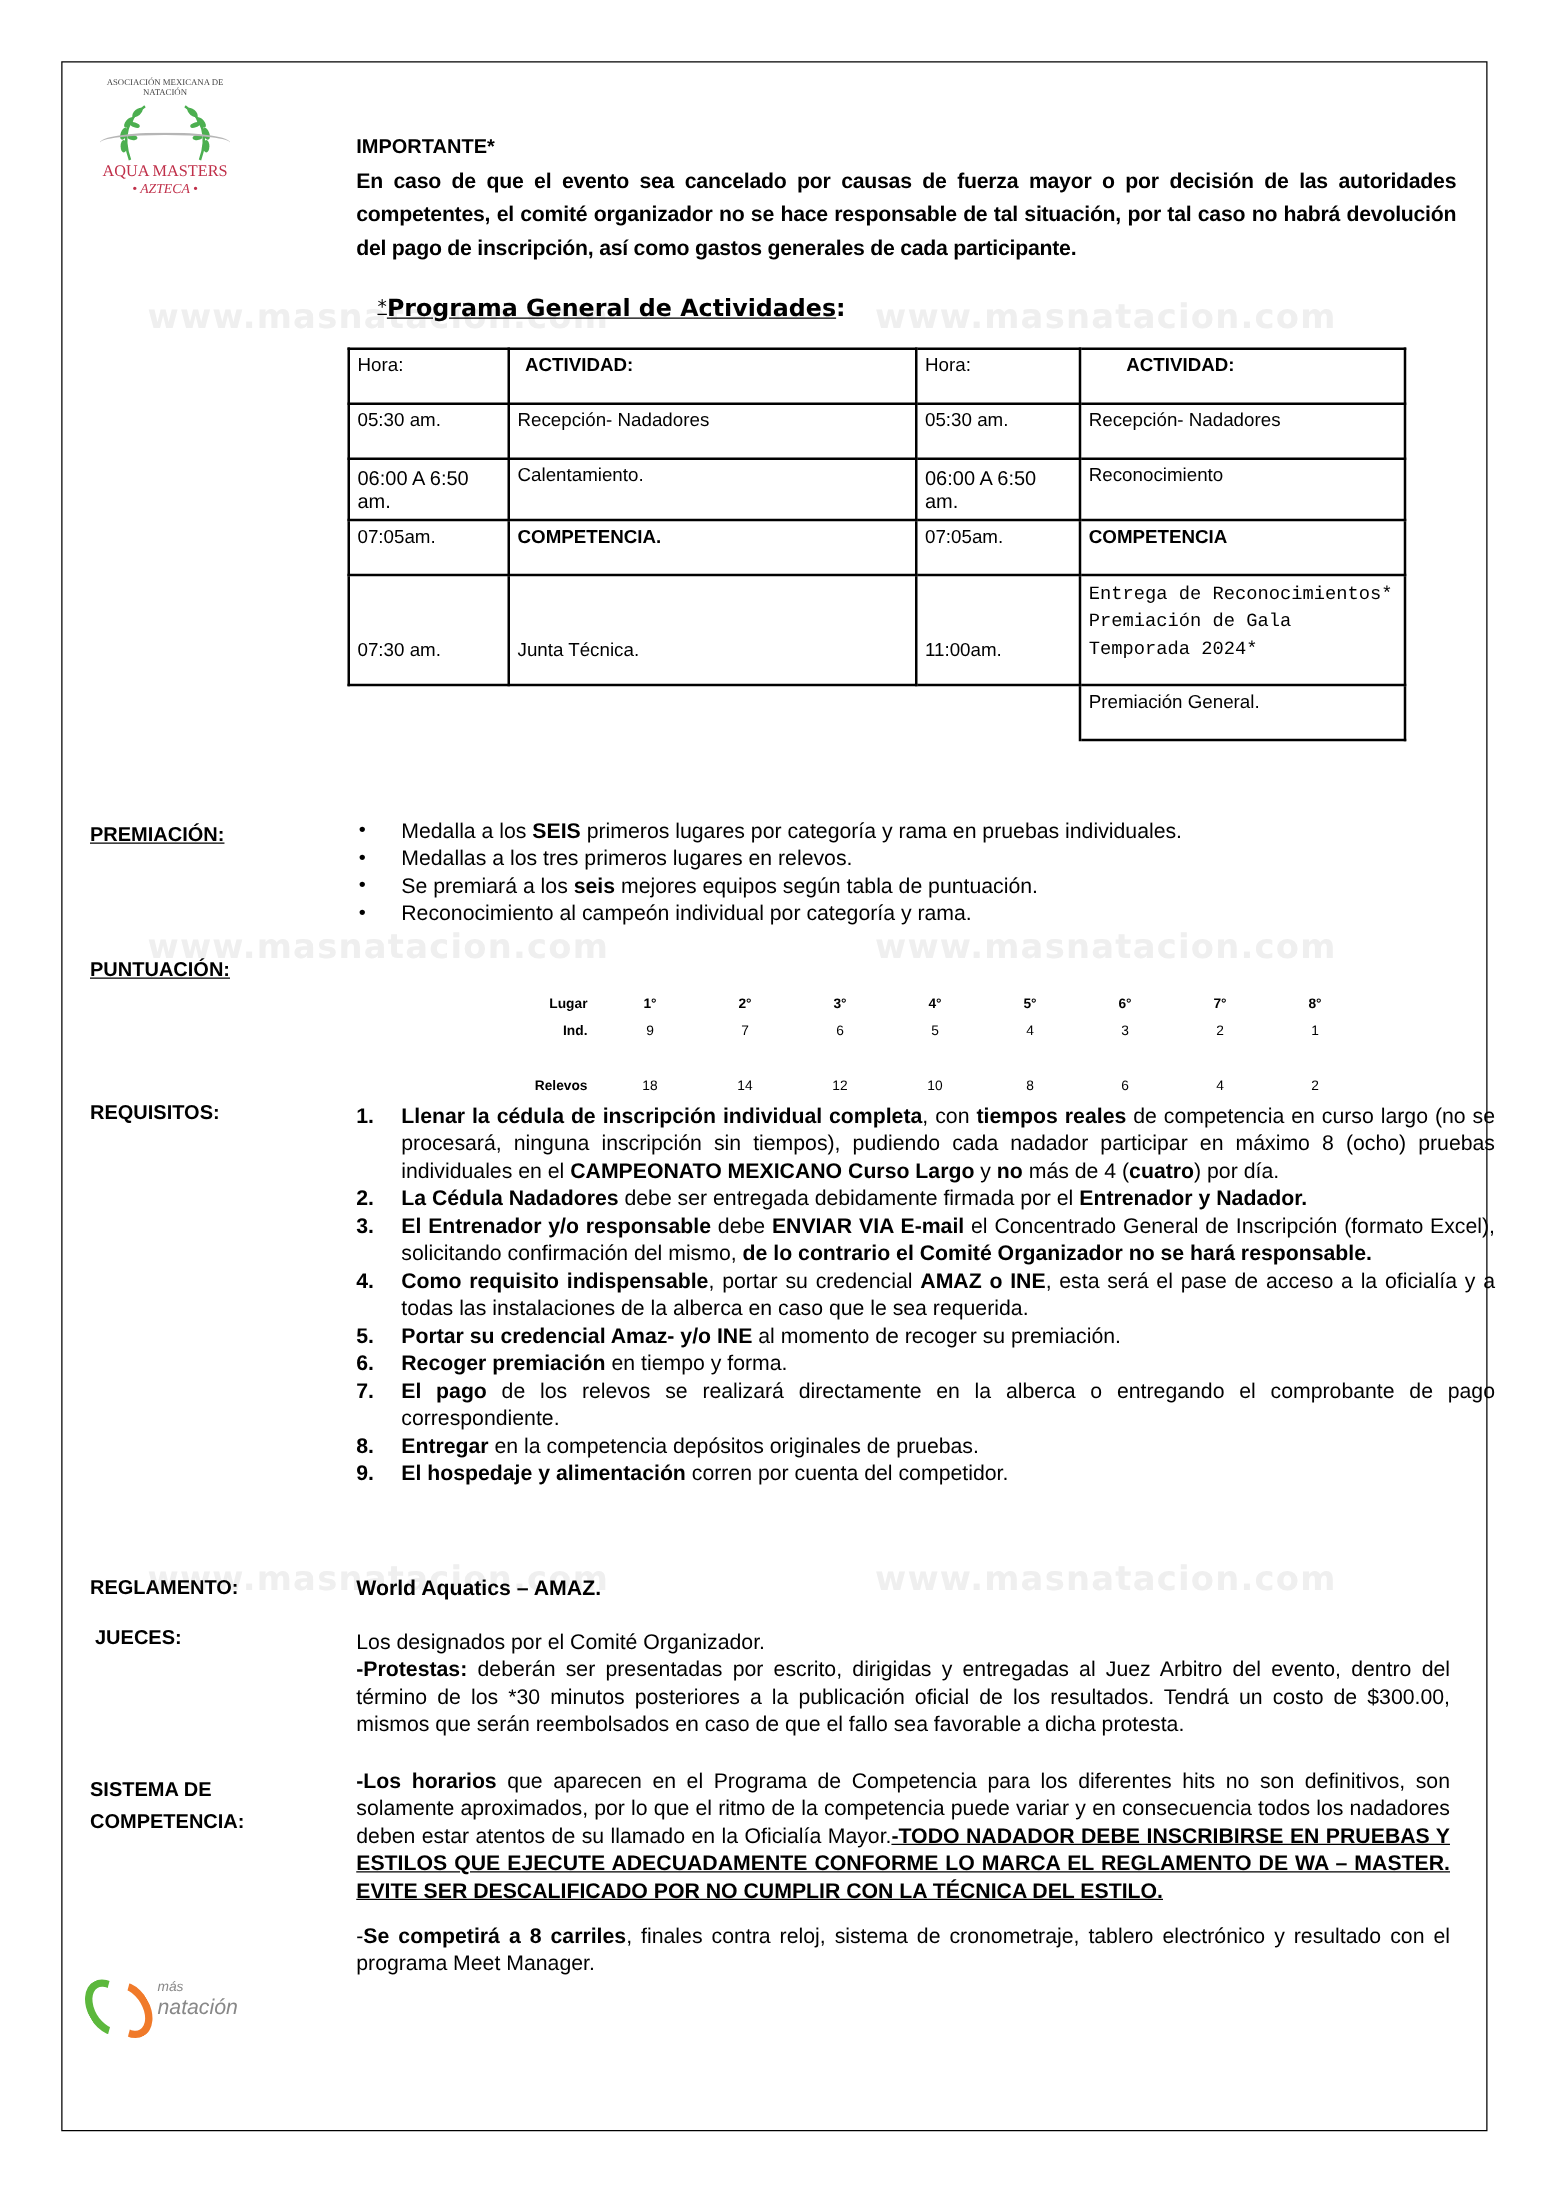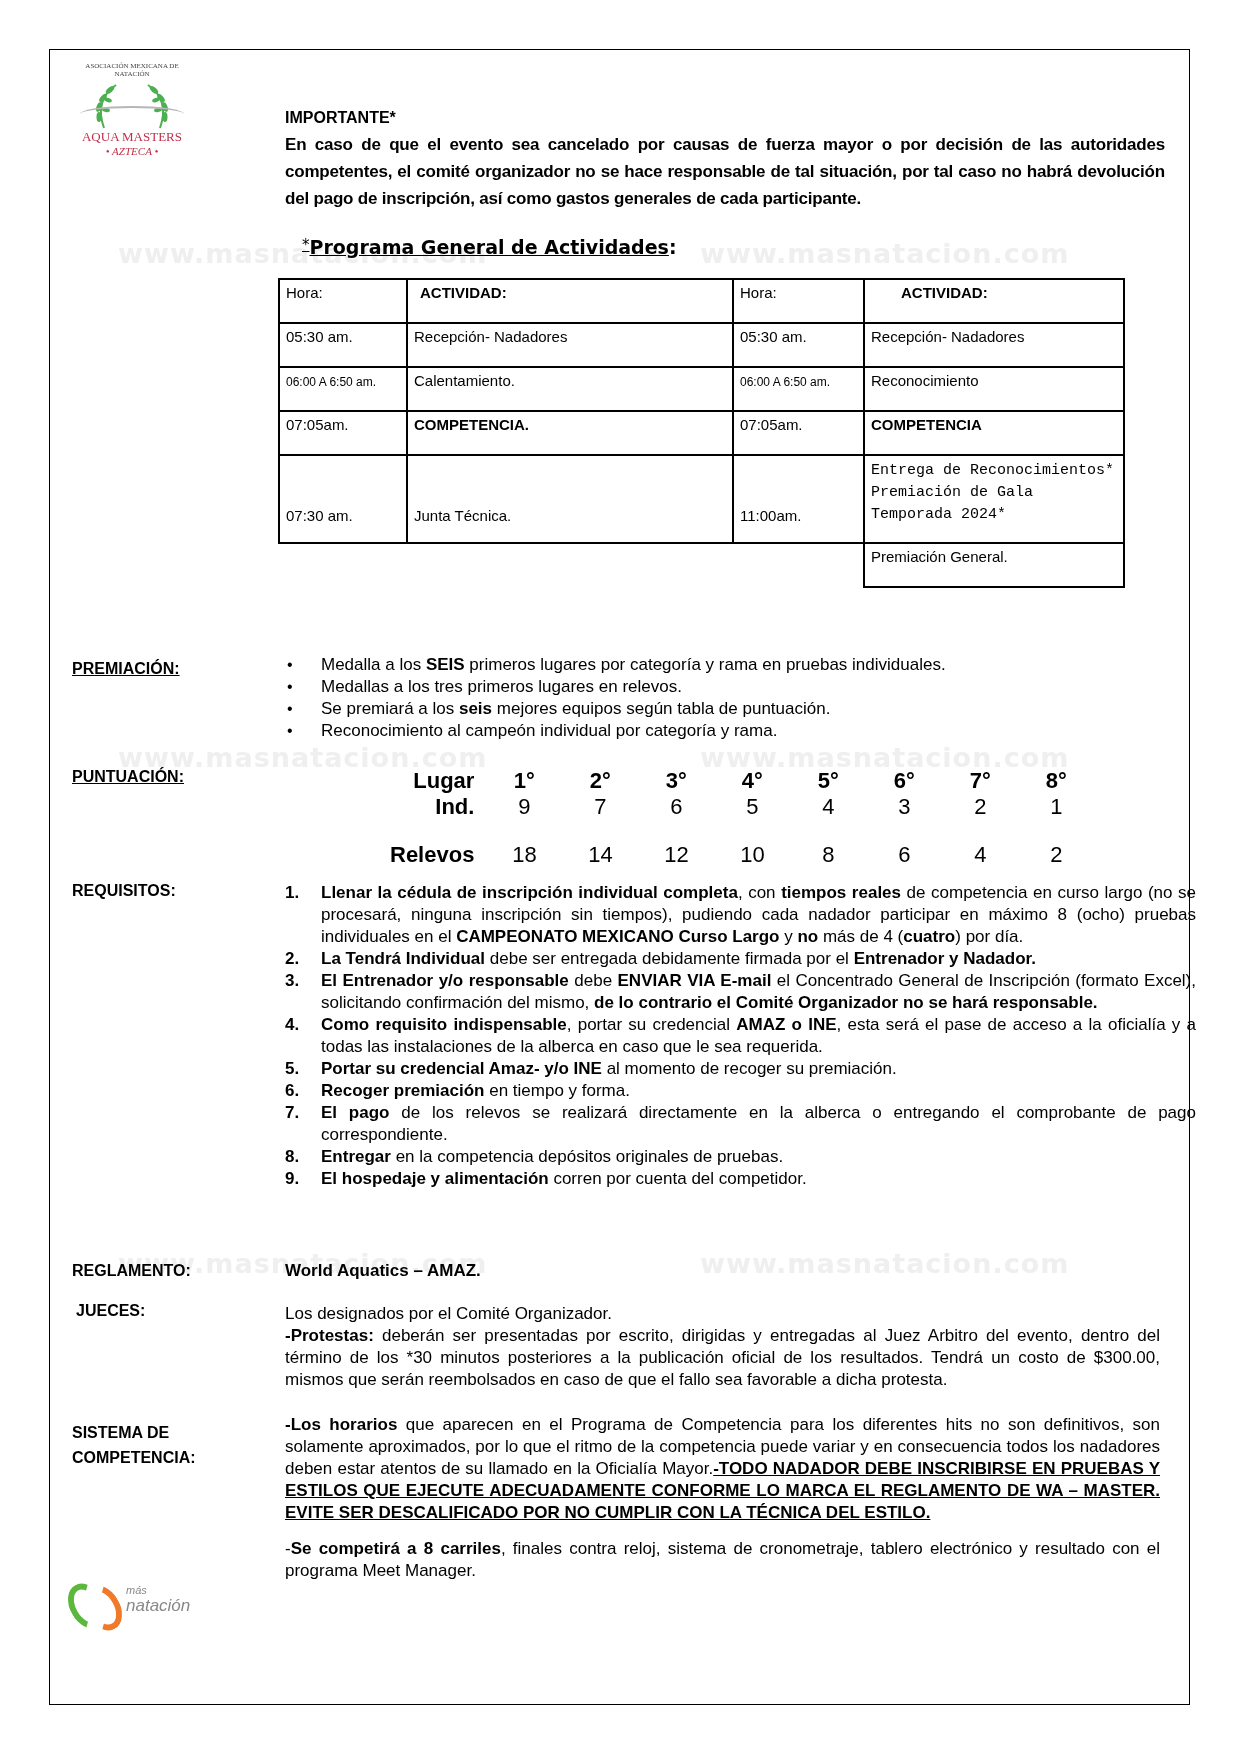--- a/index.html
+++ b/index.html
@@ -19,33 +19,33 @@
   .important .title { font-size:16px; }
   .important p { margin:0; text-align:justify; font-family:"Liberation Sans Narrow","Liberation Sans", sans-serif; letter-spacing:-0.2px; }
 
   .prog-title { left:302px; top:236px; font-family:"DejaVu Sans", sans-serif; font-weight:bold; font-size:19px; }
   .prog-title span.u { text-decoration:underline; }
 
   table.sched { position:absolute; left:278px; top:278px; border-collapse:collapse; font-size:15px; z-index:1; }
   table.sched td { border:2px solid #000; vertical-align:top; padding:4px 6px; box-sizing:border-box; }
   .hatch { background-color:#f0f0f0; background-image:repeating-linear-gradient(45deg, #dcdcdc 0 1px, transparent 1px 3px), repeating-linear-gradient(-45deg, #e6e6e6 0 1px, transparent 1px 3px); }
   .day-head { font-size:16px; height:45px; }
-  .small-time { font-size:12px; }
+  .small-time { font-size:16px; }
   .bold { font-weight:bold; }
   td.noborder { border:none !important; }
 
   .section-label { font-weight:bold; font-size:16px; }
   .section-label.u { text-decoration:underline; }
   .section-label.sm { font-size:16px; }
 
   ul.prem { left:285px; top:654px; margin:0; padding:0 0 0 36px; font-size:17px; line-height:22px; list-style:none; }
   ul.prem li { position:relative; }
   ul.prem li::before { content:"\2022"; position:absolute; left:-34px; font-size:16px; }
 
-  .punt-table { left:390px; top:768px; font-size:22px; }
+  .punt-table { left:390px; top:792px; font-size:11px; }
   .punt-table table { border-collapse:collapse; }
   .punt-table td { padding:0; height:22px; text-align:center; width:76px; }
   .punt-table td.lab { width:80px; text-align:right; padding-right:12px; font-weight:bold; }
 
   ol.req { left:285px; top:882px; width:875px; margin:0; padding:0 0 0 36px; font-size:17px; line-height:22px; list-style:none; text-align:justify; }
   ol.req li { position:relative; }
   ol.req li .num { position:absolute; left:-36px; font-weight:bold; }
 
   .body-text { font-size:17px; line-height:22px; text-align:justify; }
   .uline { text-decoration:underline; font-weight:bold; }
@@ -201,21 +201,21 @@
       <td>4</td>
       <td>2</td>
     </tr>
   </tbody>
     </table>
 </div>
 
 <div class="abs section-label" style="left:72px; top:882px;text-align:right;">REQUISITOS:</div>
 <ol class="abs req" id="req-list">
     <li><span class="num">1.</span><b>Llenar la cédula de inscripción individual completa</b><span>, con </span><b>tiempos reales</b><span> de competencia en curso largo  (no se procesará, ninguna inscripción sin tiempos), pudiendo cada nadador participar en máximo 8 (ocho) pruebas individuales en el  </span><b>CAMPEONATO MEXICANO Curso Largo</b><span> y </span><b>no</b><span> más de 4 (</span><b>cuatro</b><span>) por día.</span></li>
-    <li><span class="num">2.</span><b>La Tendrá Individual</b><span> debe ser entregada debidamente firmada por el </span><b>Entrenador y Nadador.</b></li>
+    <li><span class="num">2.</span><b>La Cédula Nadadores</b><span> debe ser entregada debidamente firmada por el </span><b>Entrenador y Nadador.</b></li>
     <li><span class="num">3.</span><b>El Entrenador y/o responsable</b><span> debe </span><b>ENVIAR VIA E-mail</b><span>  el Concentrado General de Inscripción (formato Excel), solicitando confirmación del mismo, </span><b>de lo contrario el Comité Organizador no se hará responsable.</b></li>
     <li><span class="num">4.</span><b>Como requisito indispensable</b><span>, portar su credencial </span><b>AMAZ  o INE</b><span>, esta será el pase de acceso a la oficialía y a todas las instalaciones de la alberca en caso que le sea requerida.</span></li>
     <li><span class="num">5.</span><b>Portar su  credencial Amaz-  y/o  INE</b><span> al momento de recoger su premiación.</span></li>
     <li><span class="num">6.</span><b>Recoger premiación</b><span> en tiempo y forma.</span></li>
     <li><span class="num">7.</span><b>El pago</b><span> de los relevos se realizará directamente en la alberca o entregando el comprobante de pago correspondiente.</span></li>
     <li><span class="num">8.</span><b>Entregar</b><span> en la competencia depósitos originales de pruebas.</span></li>
     <li><span class="num">9.</span><b>El hospedaje y alimentación</b><span> corren por cuenta del competidor.</span></li>
   </ol>
 
 <div class="abs section-label sm" style="left:72px; top:1262px;">REGLAMENTO:</div>

